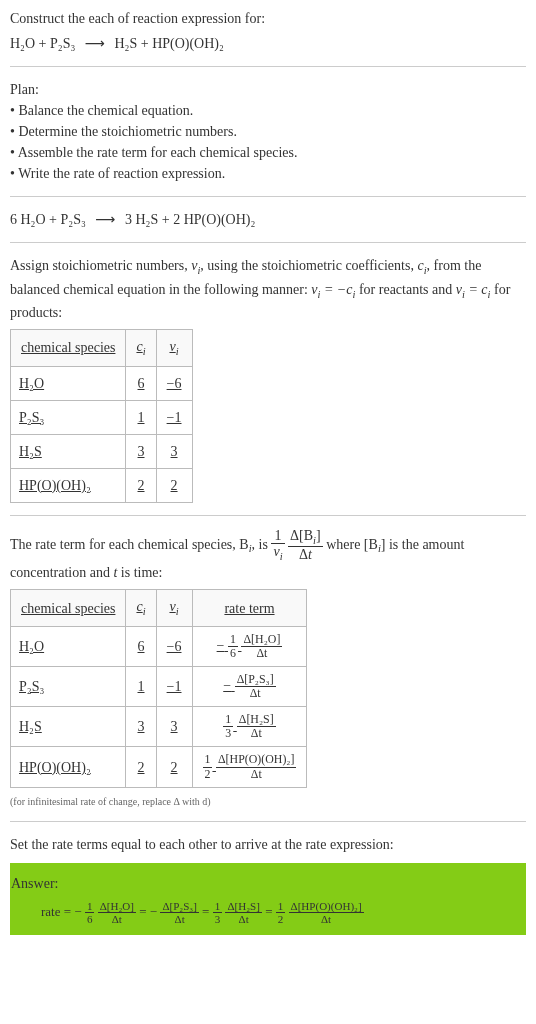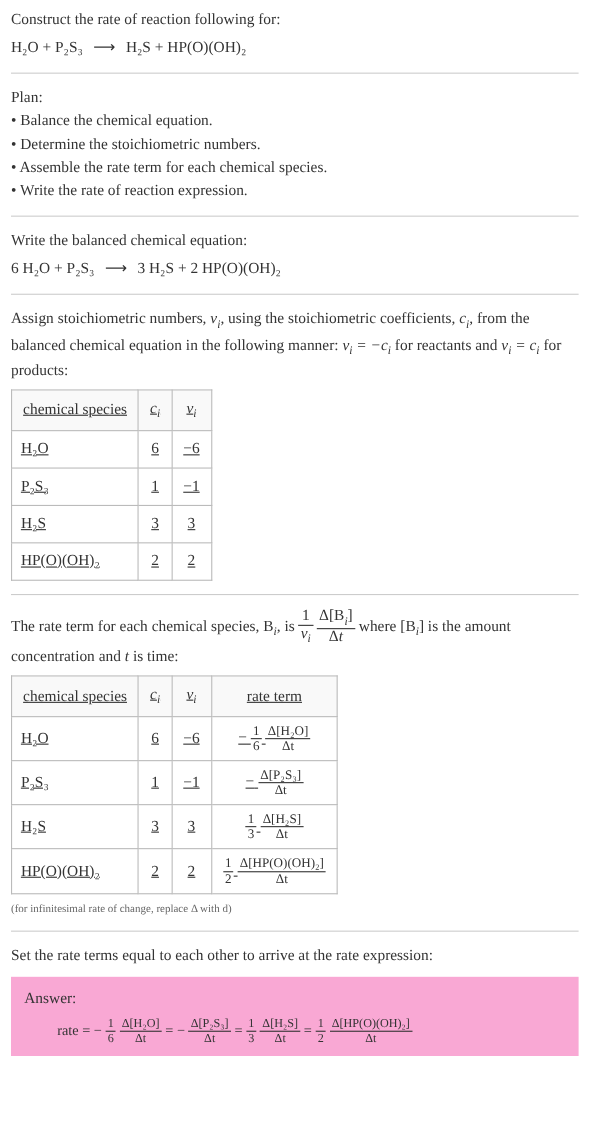--- a/index.html
+++ b/index.html
@@ -79,22 +79,22 @@
     }
     .frac-lg {
       font-size: 1em;
     }
     .small-note {
       font-size: 10px;
       color: #666;
       margin-top: 2px;
     }
     .answer-box {
-      background: #f9a8d4;
-      padding: 10px 12px;
+      background: #84cc16;
+      padding: 10px 1px;
       margin-top: 8px;
     }
     .answer-label {
       margin-bottom: 6px;
     }
     .rate-line {
       padding-left: 30px;
       font-size: 13px;
       white-space: nowrap;
     }
@@ -105,21 +105,21 @@
       margin-top: 4px;
     }
     .italic {
       font-style: italic;
     }
   </style>
 </head>
 <body>
 
 <div class="section">
-  <div>Construct the rate of reaction following for:</div>
+  <div>Construct the each of reaction expression for:</div>
   <div class="equation">
     <span>H₂O</span>
     <span> + </span>
     <span>P₂S₃</span>
     <span class="arrow">⟶</span>
     <span>H₂S</span>
     <span> + </span>
     <span>HP(O)(OH)₂</span>
   </div>
 </div>
@@ -132,21 +132,20 @@
     <li>Balance the chemical equation.</li>
     <li>Determine the stoichiometric numbers.</li>
     <li>Assemble the rate term for each chemical species.</li>
     <li>Write the rate of reaction expression.</li>
   </ul>
 </div>
 
 <hr class="hr">
 
 <div class="section">
-  <div>Write the balanced chemical equation:</div>
   <div class="equation">
     <span>6</span>
     <span> </span>
     <span>H₂O</span>
     <span> + </span>
     <span>P₂S₃</span>
     <span class="arrow">⟶</span>
     <span>3</span>
     <span> </span>
     <span>H₂S</span>

